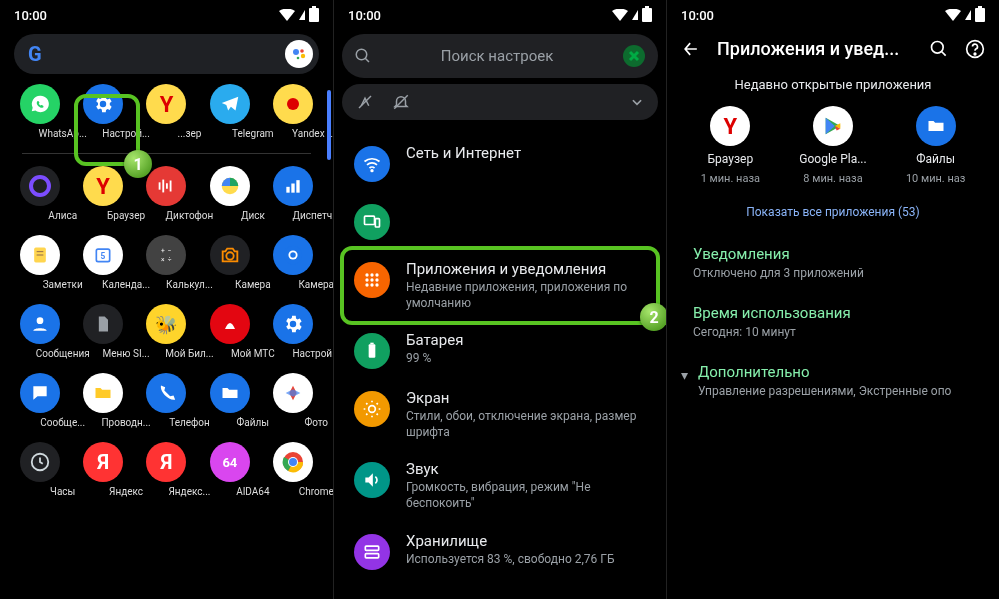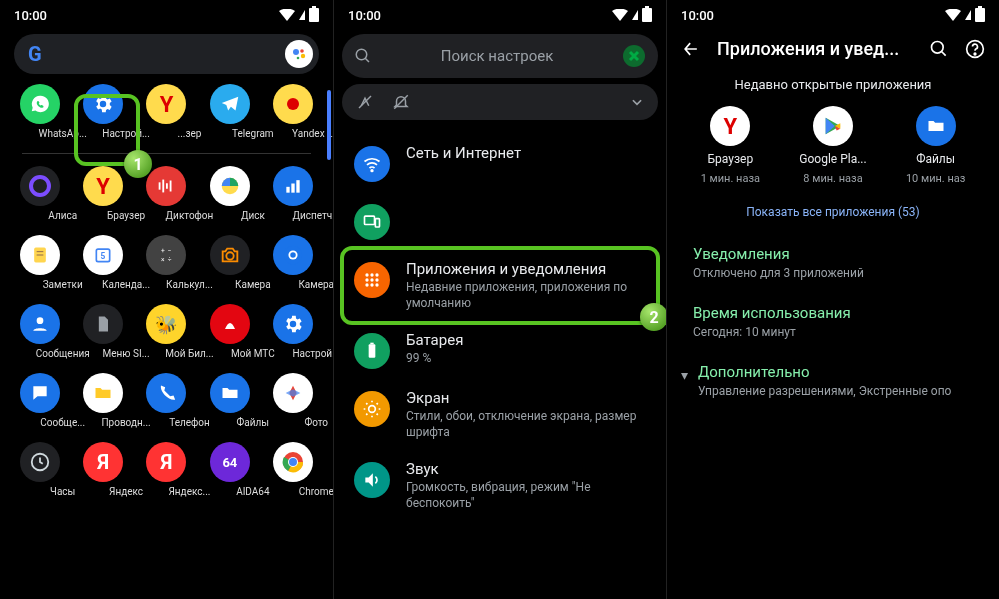--- a/index.html
+++ b/index.html
@@ -323,21 +323,21 @@
             </div>
             <div class="lbl">Яндекс</div>
           </div>
           <div class="cell">
             <div class="ic" style="background:#f33">
               <span style="color:#fff;font-weight:bold;font-size:20px;">Я</span>
             </div>
             <div class="lbl">Яндекс...</div>
           </div>
           <div class="cell">
-            <div class="ic" style="background:#6d28d9">
+            <div class="ic" style="background:#d946ef">
               <span style="color:#fff;font-weight:bold;font-size:13px;">64</span>
             </div>
             <div class="lbl">AIDA64</div>
           </div>
           <div class="cell">
             <div class="ic" style="background:#fff">
               <svg width="24" height="24" viewBox="0 0 24 24">
                 <circle cx="12" cy="12" r="10" fill="#fff"></circle>
                 <circle cx="12" cy="12" r="10" fill="#ea4335"></circle>
                 <path d="M12 12 L22 12 A10 10 0 0 1 7 21z" fill="#fbbc05"></path>
@@ -474,20 +474,32 @@
             <svg width="20" height="20" viewBox="0 0 24 24" fill="#fff">
               <path d="M4 9v6h4l5 5V4L8 9z"></path>
               <path d="M16 8a5 5 0 0 1 0 8" stroke="#fff" stroke-width="2" fill="none"></path>
             </svg>
           </div>
           <div class="stext">
             <div class="t">Звук</div>
             <div class="s">Громкость, вибрация, режим "Не беспокоить"</div>
           </div>
         </div>
+        <div class="srow">
+          <div class="sic" style="background:#9334e6">
+            <svg width="20" height="20" viewBox="0 0 24 24" stroke="#fff" stroke-width="2" fill="none">
+              <rect x="4" y="5" width="16" height="5" rx="1"></rect>
+              <rect x="4" y="14" width="16" height="5" rx="1"></rect>
+            </svg>
+          </div>
+          <div class="stext">
+            <div class="t">Хранилище</div>
+            <div class="s">Используется 83 %, свободно 2,76 ГБ</div>
+          </div>
+        </div>
       </div>
   </div>
 
   <div class="panel">
     <div class="status">
       <span>10:00</span>
       <div class="right">
         <span>
             <svg width="16" height="12" viewBox="0 0 16 12">
               <path d="M8 12 L0 2 Q8 -3 16 2 Z" fill="#fff"></path>

